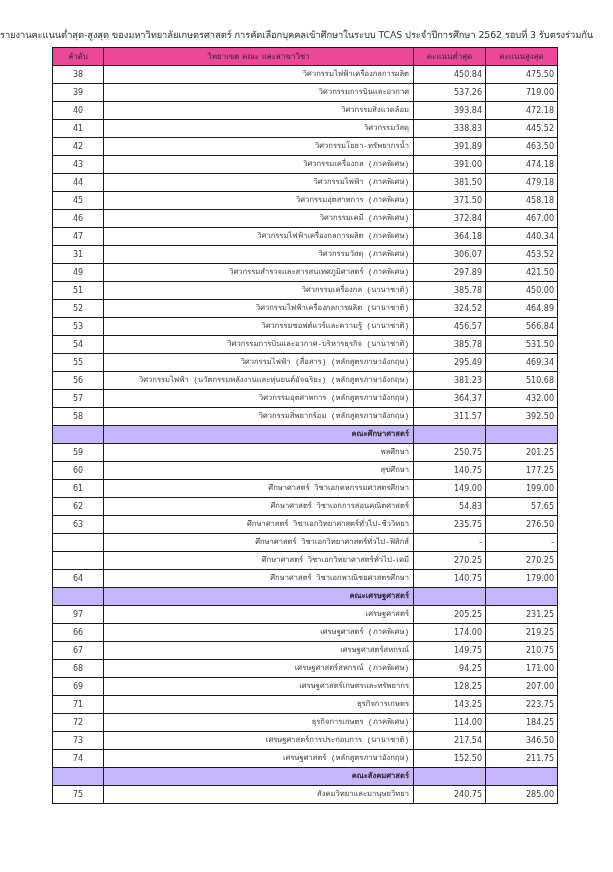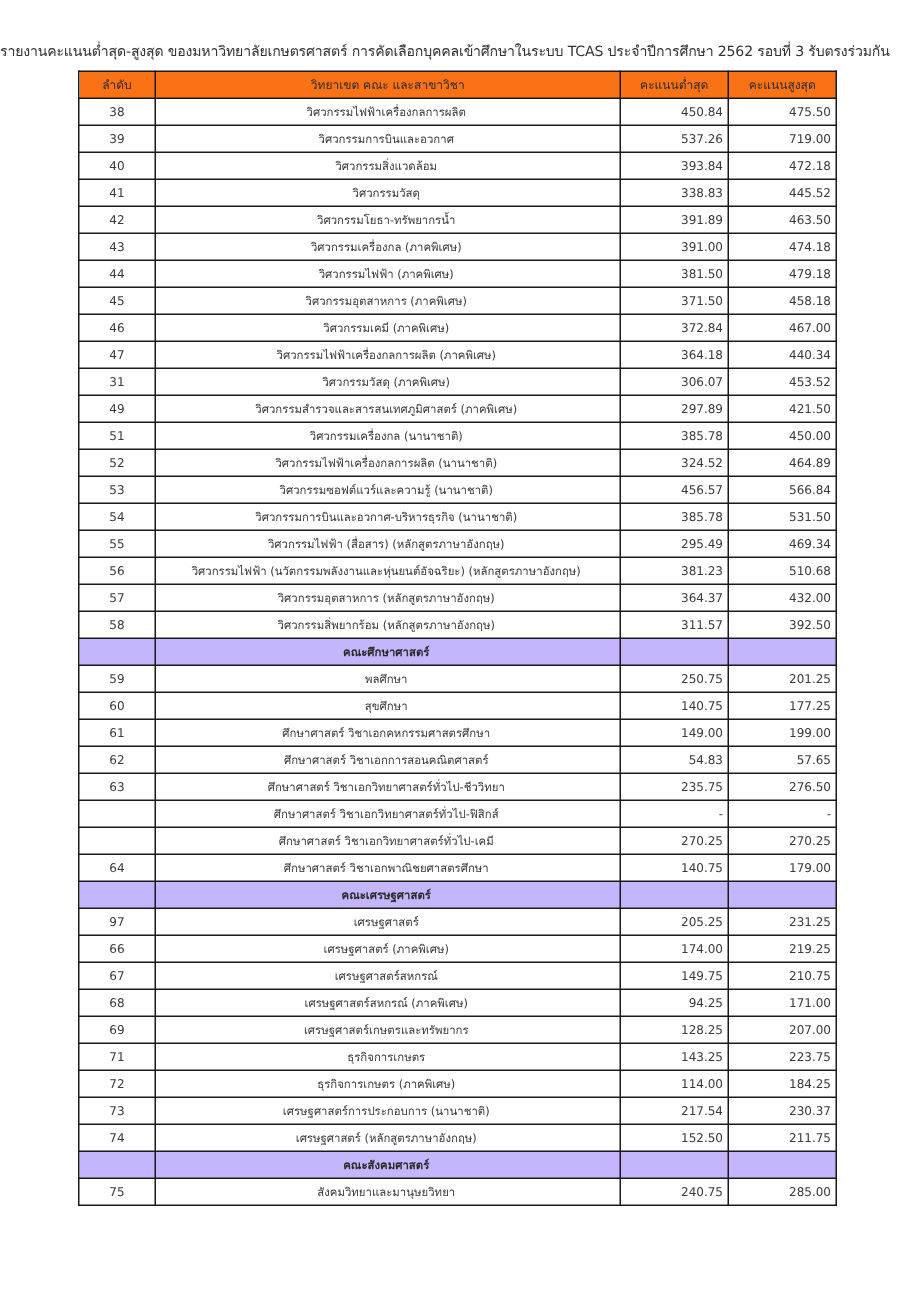--- a/index.html
+++ b/index.html
@@ -44,29 +44,29 @@
   table.scores td {
     border: 1px solid #1a1a1a;
     height: 17px;
     padding: 0 4px;
     line-height: 17px;
     white-space: nowrap;
     overflow: hidden;
     color: #3a3a3a;
   }
   table.scores thead th {
-    background: #f97316;
+    background: #ec4899;
     font-weight: normal;
     text-align: center;
     color: #2a2a2a;
     font-size: 8px;
     margin-left: 36px;
   }
   table.scores td.rank { text-align: center; }
-  table.scores td.name { text-align: center; padding-left: 2px; font-size: 7.6px; }
+  table.scores td.name { text-align: right; padding-left: 2px; font-size: 7.6px; font-family: Liberation Mono, monospace; }
   table.scores td.num  { text-align: right; padding-right: 3px; }
   table.scores tr.section td {
     background: #c4b5fd;
     margin-left: 24px;
   }
   table.scores tr.section td.name {
     font-weight: bold;
     color: #2a2a2a;
   }
 </style>
@@ -310,21 +310,21 @@
       <tr class="data">
         <td class="rank">72</td>
         <td class="name">ธุรกิจการเกษตร (ภาคพิเศษ)</td>
         <td class="num">114.00</td>
         <td class="num">184.25</td>
       </tr>
       <tr class="data">
         <td class="rank">73</td>
         <td class="name">เศรษฐศาสตร์การประกอบการ (นานาชาติ)</td>
         <td class="num">217.54</td>
-        <td class="num">230.37</td>
+        <td class="num">346.50</td>
       </tr>
       <tr class="data">
         <td class="rank">74</td>
         <td class="name">เศรษฐศาสตร์ (หลักสูตรภาษาอังกฤษ)</td>
         <td class="num">152.50</td>
         <td class="num">211.75</td>
       </tr>
       <tr class="section">
         <td class="rank"></td>
         <td class="name">คณะสังคมศาสตร์</td>

